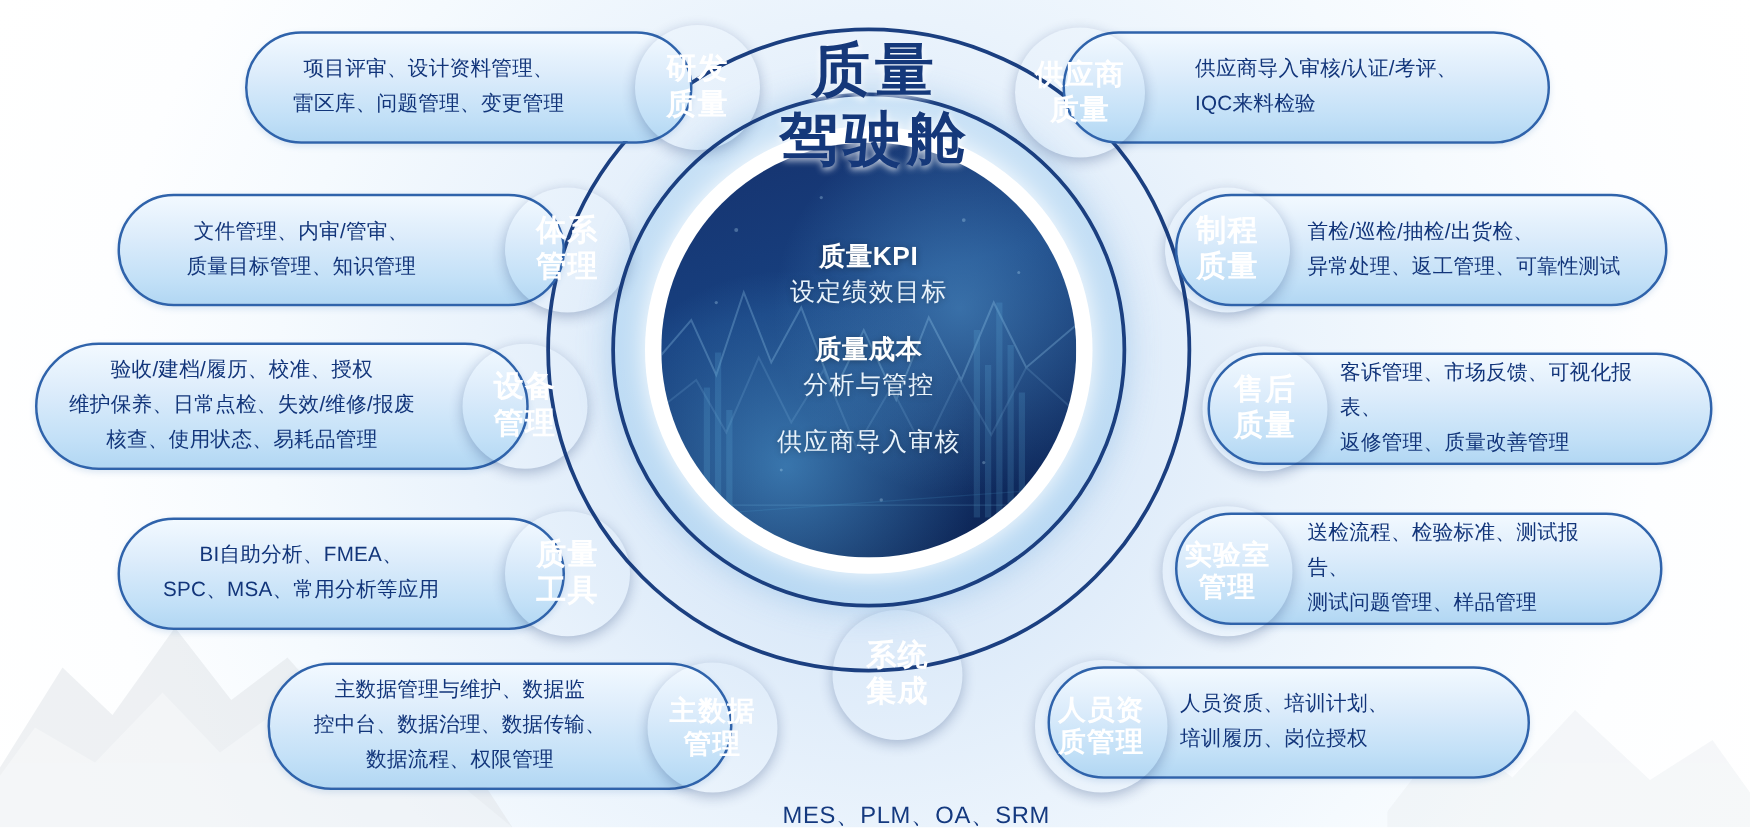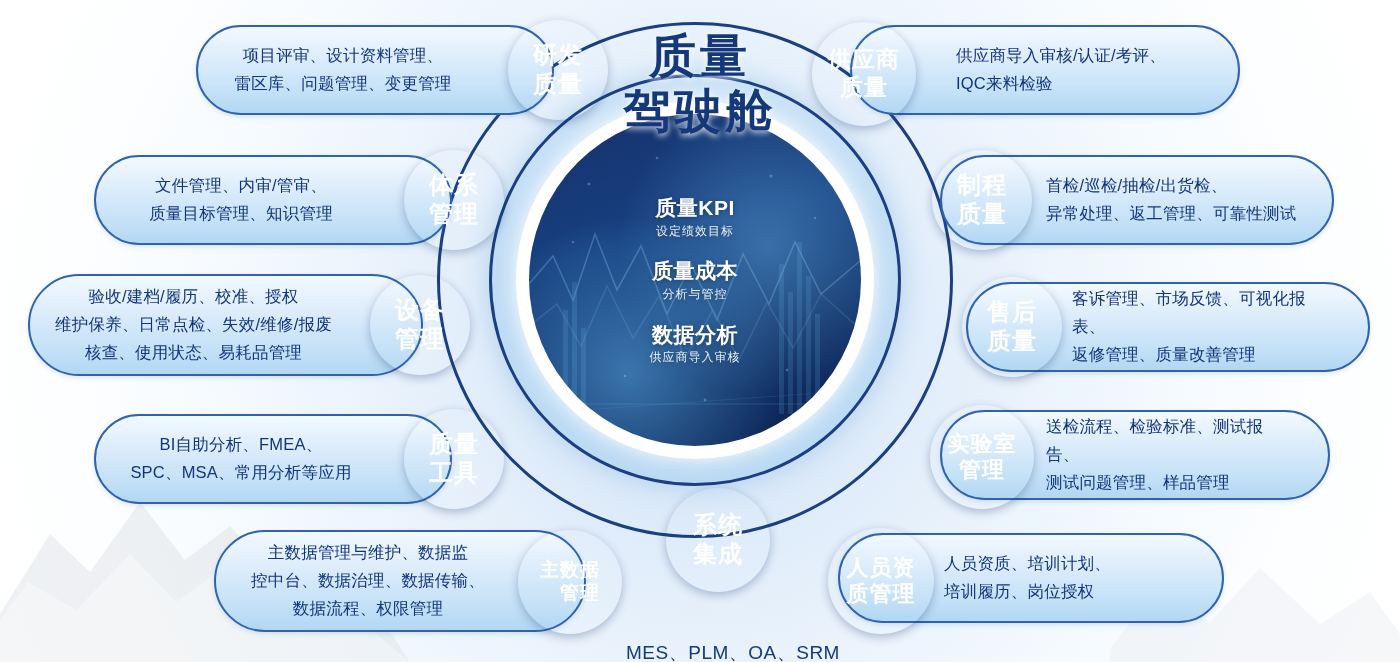--- a/index.html
+++ b/index.html
@@ -47,21 +47,21 @@
       linear-gradient(165deg,#16326e 0%,#17407f 38%,#102d63 72%,#0c2352 100%);
     display:flex;flex-direction:column;align-items:center;justify-content:center;
   }
   .core svg.waves{position:absolute;inset:0;width:100%;height:100%;opacity:.55;}
   .core-grp{position:relative;text-align:center;margin:9px 0;z-index:2;}
   .core-title{
     font-size:21px;font-weight:bold;color:#ffffff;letter-spacing:.5px;line-height:1.35;
     text-shadow:0 1px 5px rgba(0,0,0,.35);
   }
   .core-sub{
-    font-size:12px;color:#e9f3fb;letter-spacing:1px;line-height:1.4;
+    font-size:20px;color:#e9f3fb;letter-spacing:1px;line-height:1.4;
     text-shadow:0 1px 5px rgba(0,0,0,.3);
   }
 
   
   .hero{
     position:absolute;left:560px;top:28px;width:280px;text-align:center;z-index:6;
     font-size:47px;font-weight:bold;color:#15387a;line-height:1.18;letter-spacing:4px;
     text-shadow:0 2px 6px rgba(255,255,255,.9);
   }
 
@@ -148,21 +148,20 @@
 
     <div class="core-grp">
       <div class="core-title">质量KPI</div>
       <div class="core-sub">设定绩效目标</div>
     </div>
     <div class="core-grp">
       <div class="core-title">质量成本</div>
       <div class="core-sub">分析与管控</div>
     </div>
     <div class="core-grp">
-      <div class="core-title">数据分析</div>
       <div class="core-sub">供应商导入审核</div>
     </div>
   </div>
 
   <div class="hero">
     <div>质量</div>
     <div>驾驶舱</div>
   </div>
 
   <div class="cap left" style="left:196px;top:25px;width:358px;height:90px;">
@@ -189,21 +188,21 @@
   </div>
 
   <div class="hub" style="left:508px;top:20px;width:100px;height:100px;font-size:24px;">研发
 质量</div>
   <div class="hub" style="left:404px;top:150px;width:100px;height:100px;font-size:24px;">体系
 管理</div>
   <div class="hub" style="left:370px;top:275px;width:100px;height:100px;font-size:24px;">设备
 管理</div>
   <div class="hub" style="left:404px;top:409px;width:100px;height:100px;font-size:24px;">质量
 工具</div>
-  <div class="hub" style="left:518px;top:530px;width:104px;height:104px;font-size:19px;text-align:right;">主数据
+  <div class="hub" style="left:518px;top:530px;width:104px;height:104px;font-size:22px;">主数据
 管理</div>
 
   <div class="cap right" style="left:850px;top:25px;width:390px;height:90px;">
     <div class="txt">供应商导入审核/认证/考评、
 IQC来料检验</div>
   </div>
   <div class="cap right" style="left:966px;top:282px;width:404px;height:90px;">
     <div class="txt">客诉管理、市场反馈、可视化报表、
 返修管理、质量改善管理</div>
   </div>

